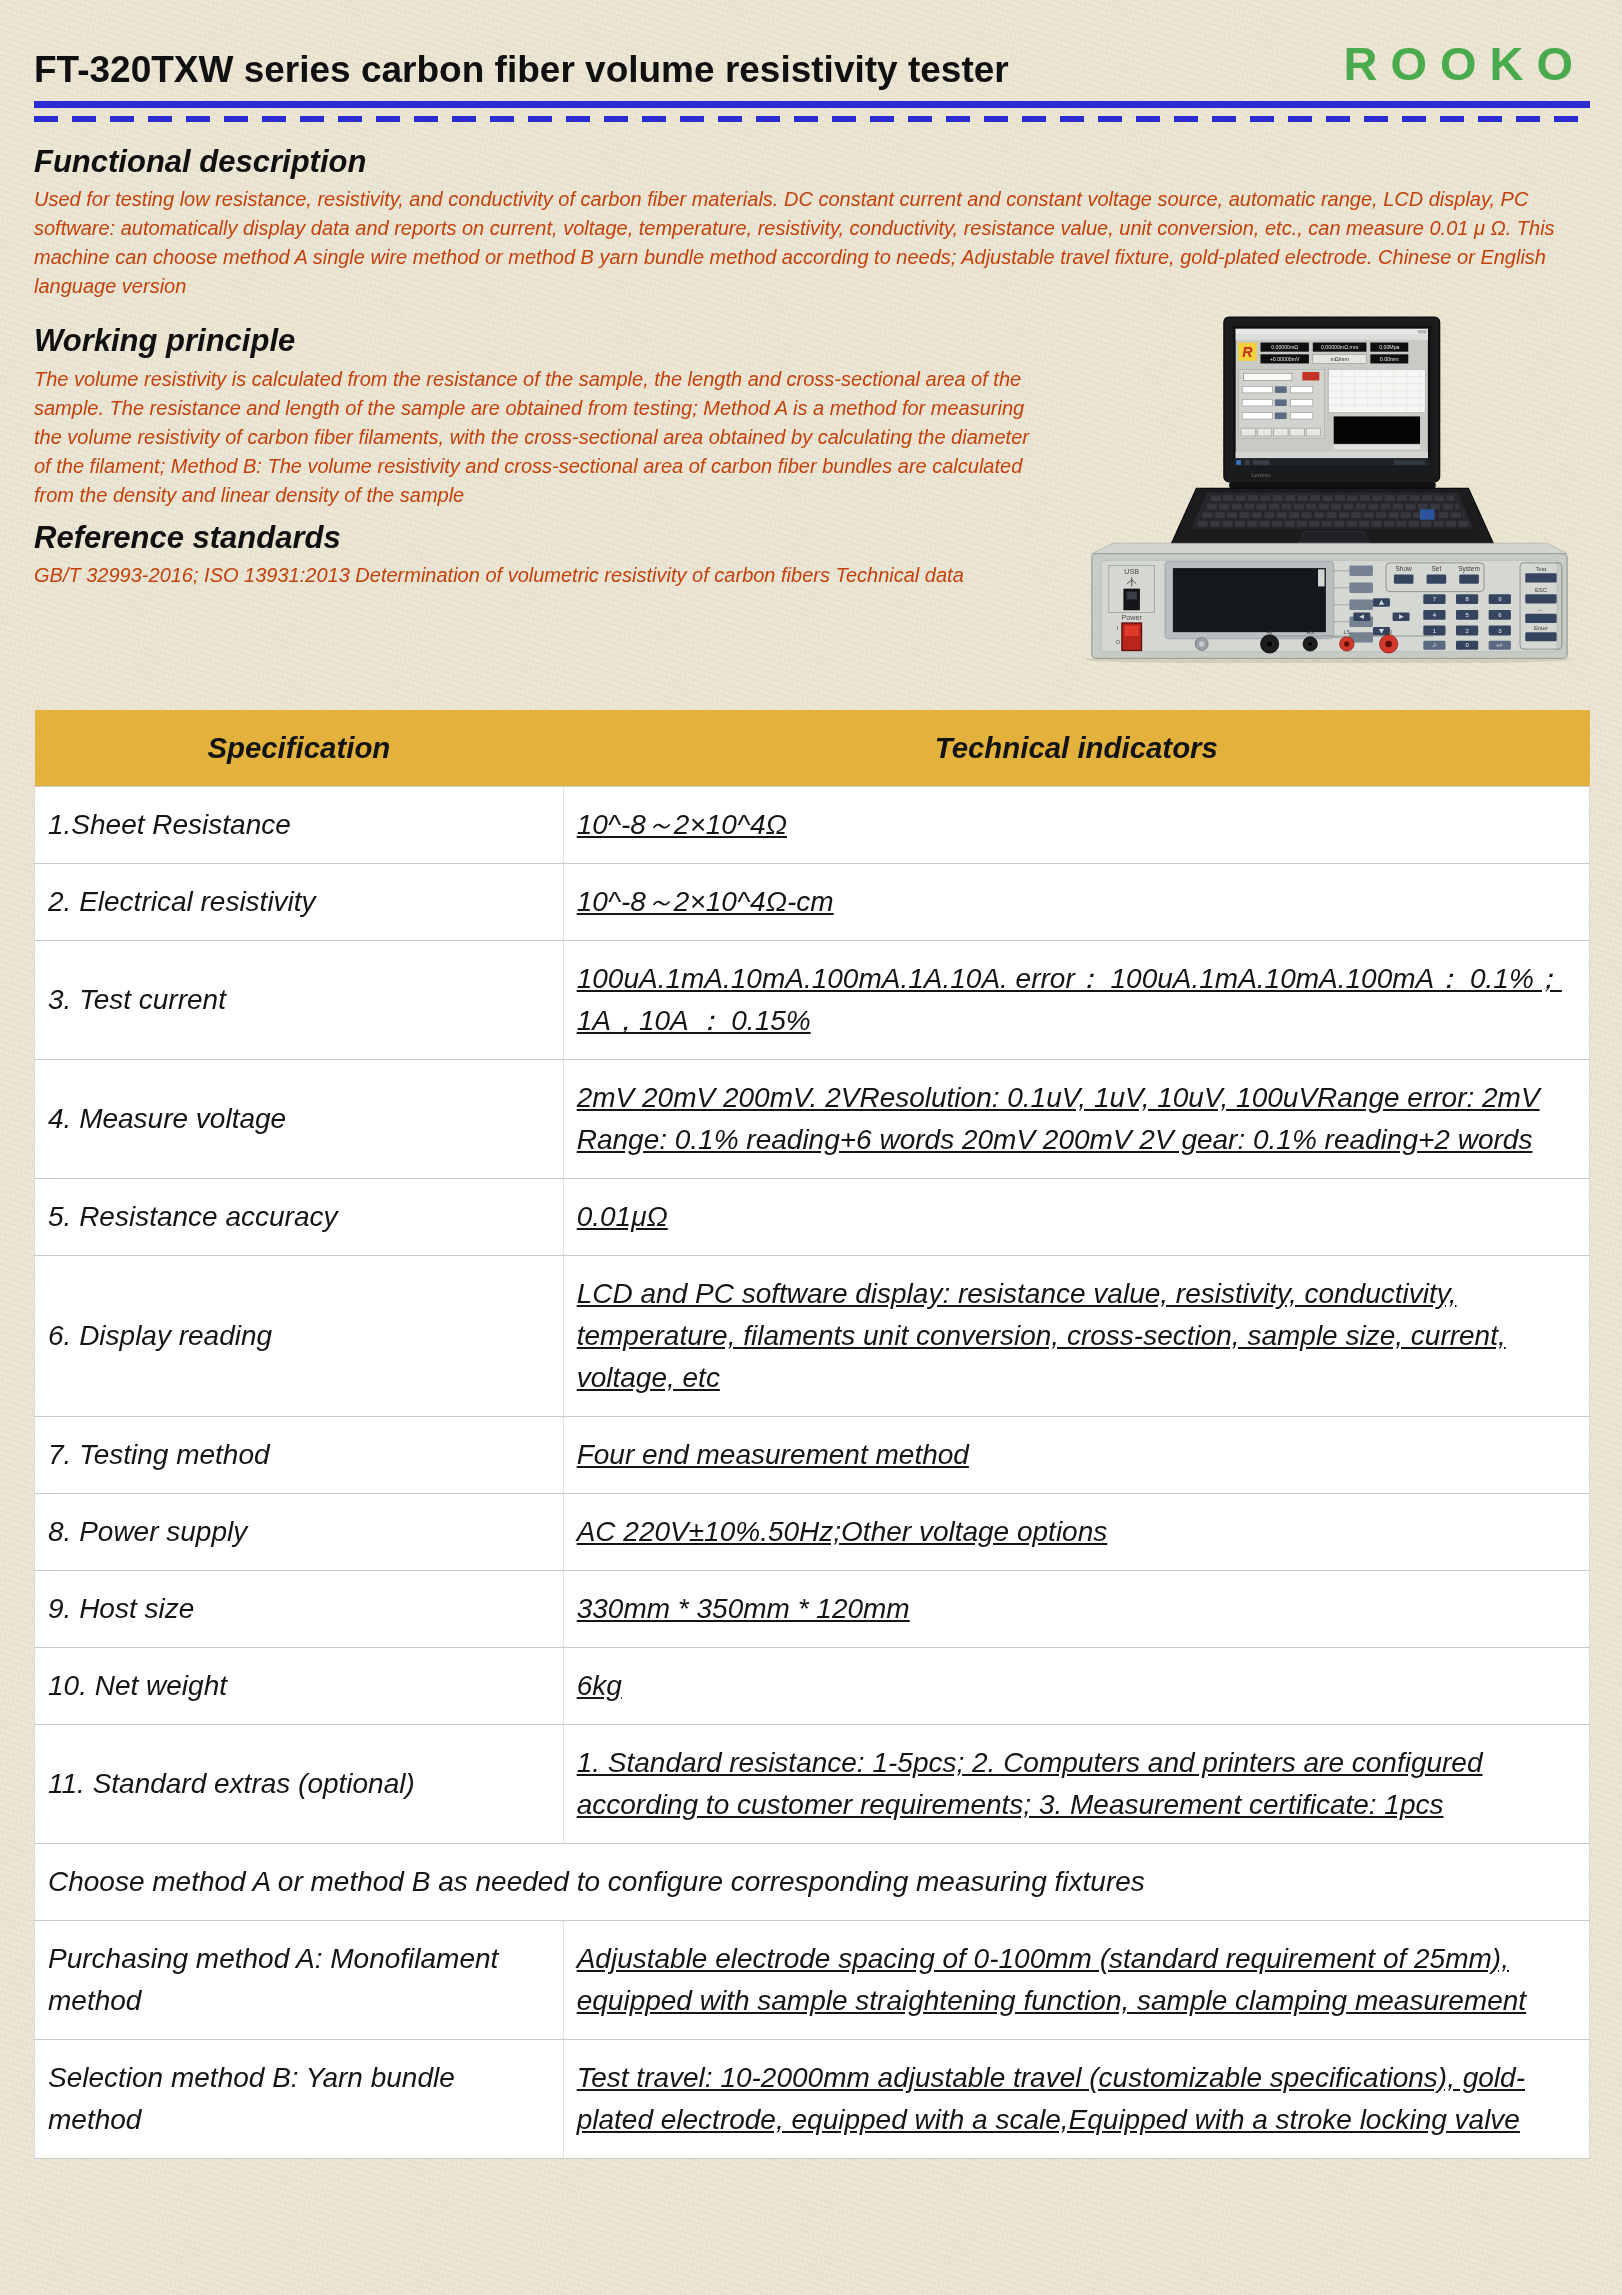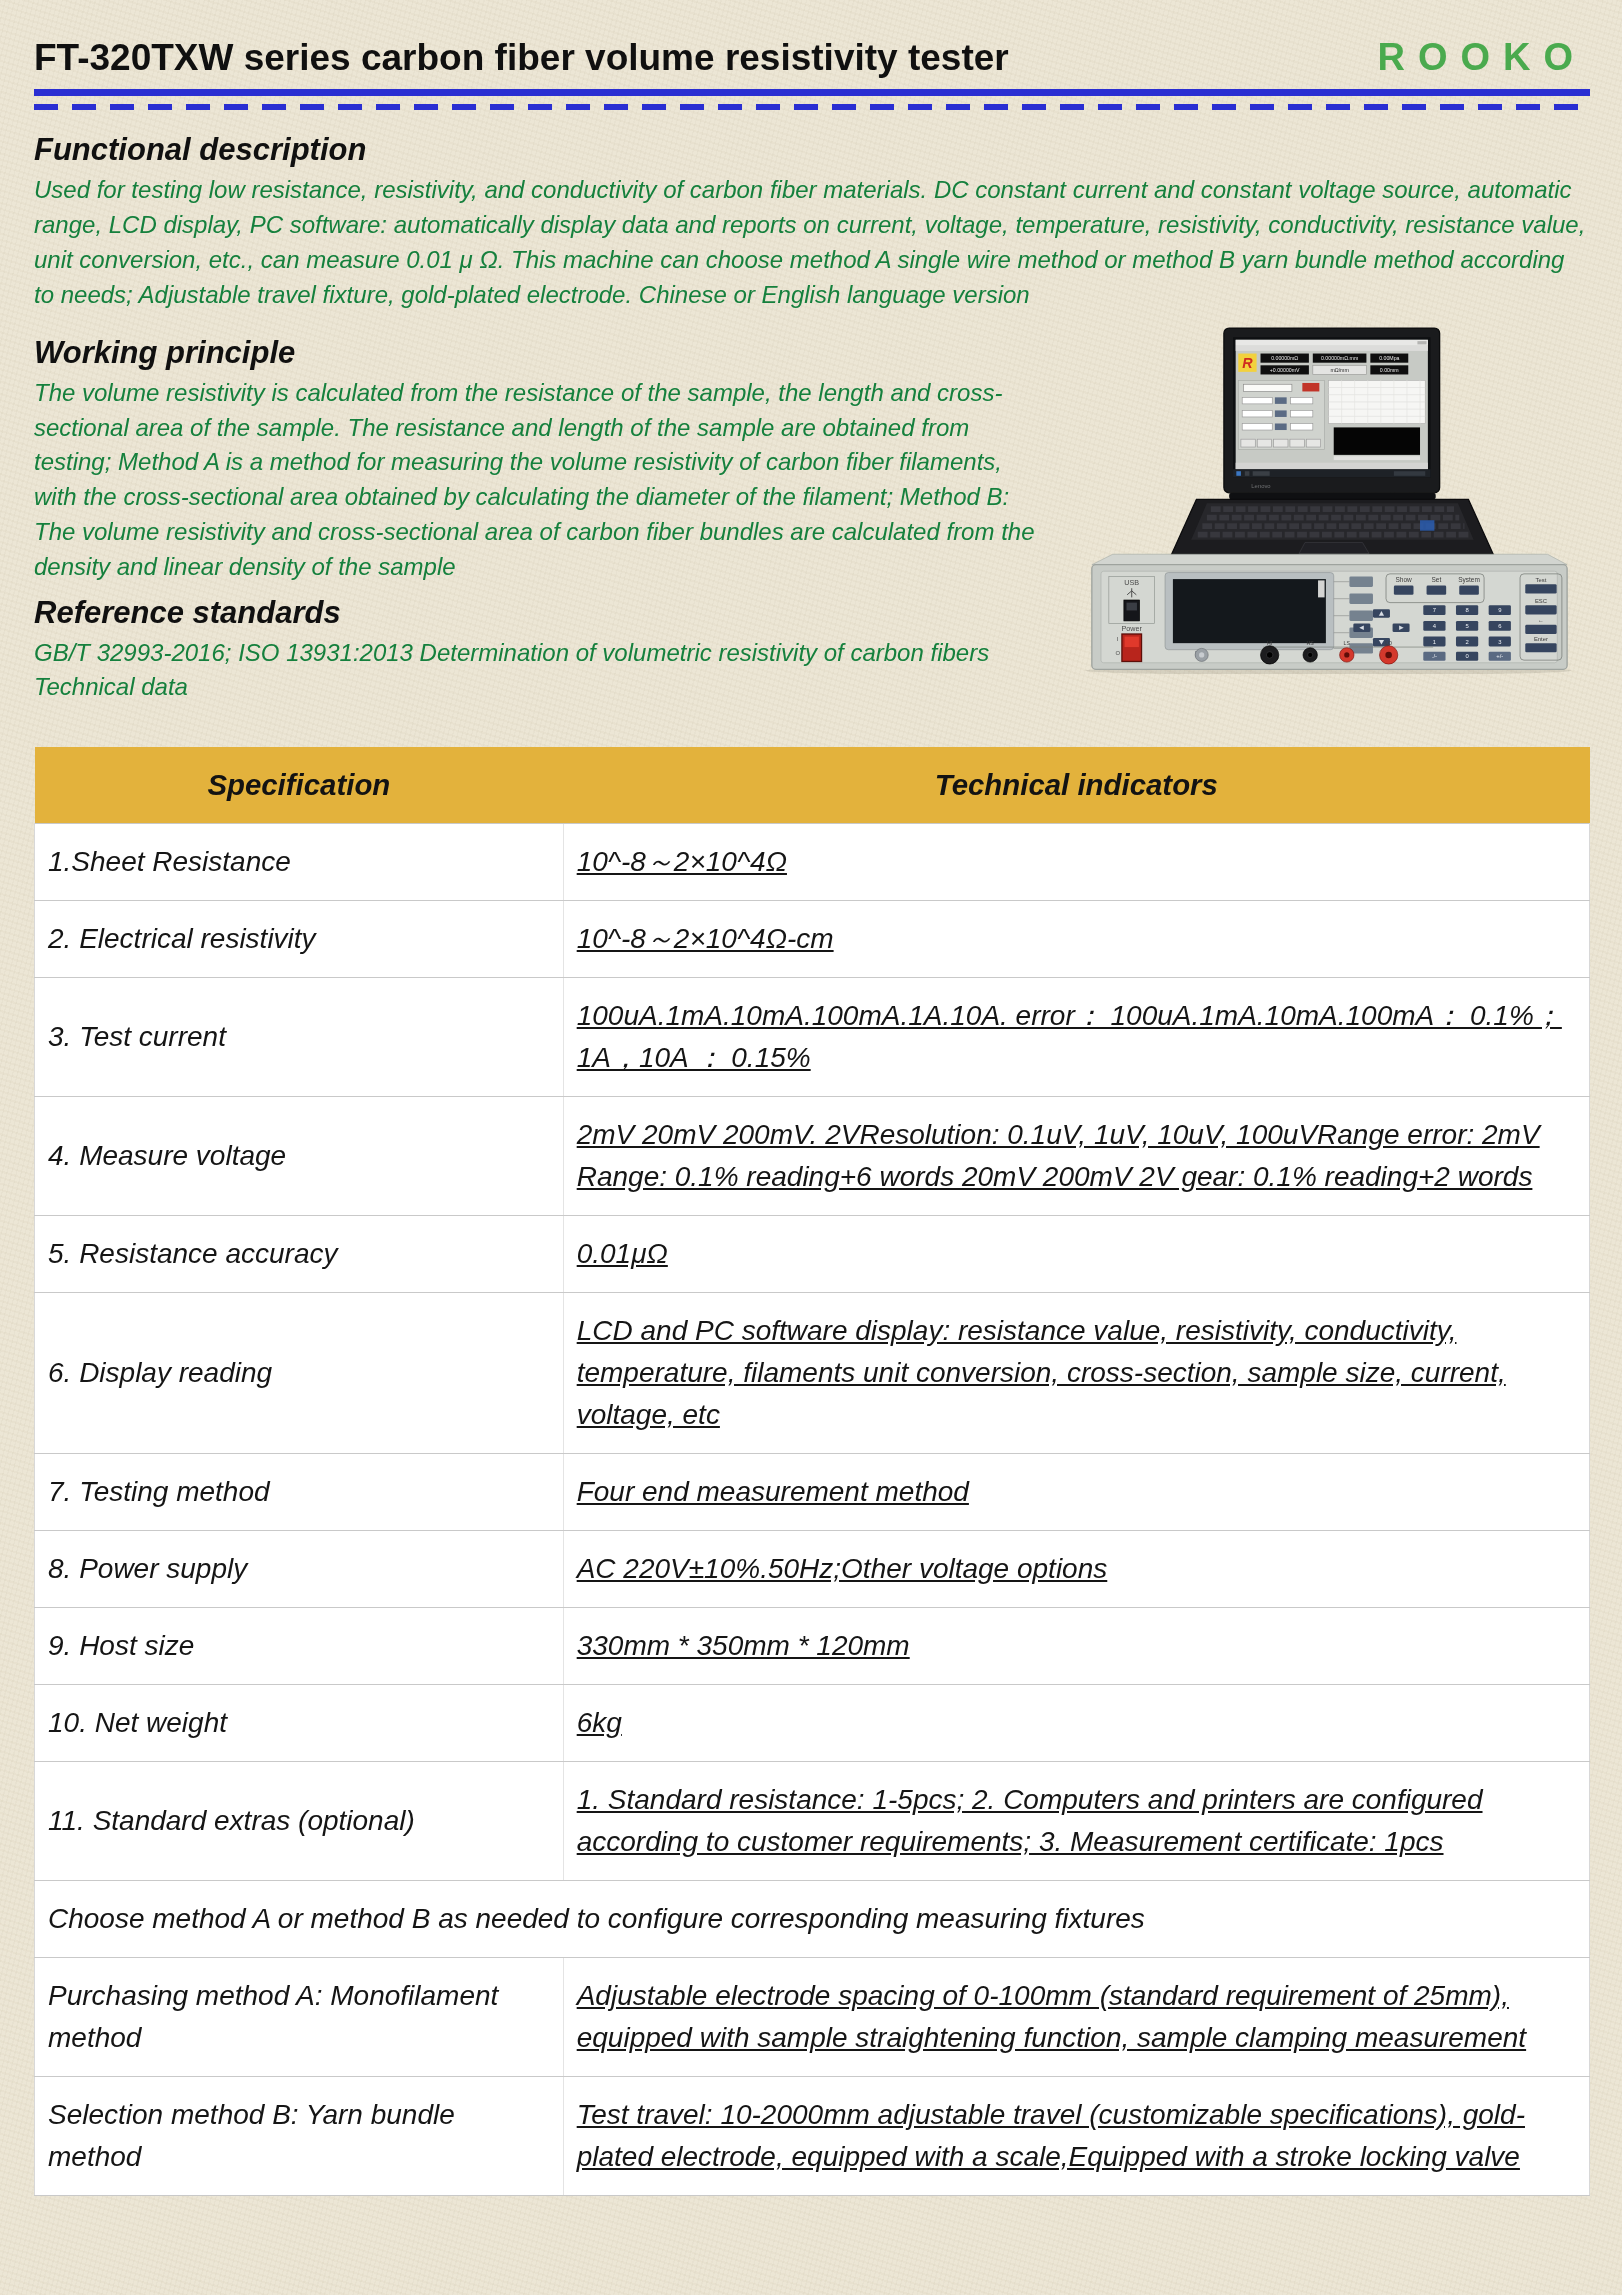--- a/index.html
+++ b/index.html
@@ -8,26 +8,26 @@
     font-family:"Liberation Sans",sans-serif;
     color:#161616;
     background:
       repeating-linear-gradient(17deg, rgba(160,140,100,0.05) 0 2px, rgba(0,0,0,0) 2px 5.9px),
       repeating-linear-gradient(104deg, rgba(120,110,80,0.04) 0 1.3px, rgba(0,0,0,0) 1.3px 4.6px),
       #ece6d5;
   }
   .page{padding:22px 33px 0 34px;}
   .hdr{display:flex;justify-content:space-between;align-items:flex-end;margin-top:14.4px;}
   .title{font-size:37px;font-weight:bold;color:#101010;letter-spacing:0px;}
-  .brand{font-size:38px;font-weight:bold;color:#4aaa4e;letter-spacing:13px;margin-right:3.9px;}
+  .brand{font-size:47px;font-weight:bold;color:#4aaa4e;letter-spacing:13px;margin-right:3.9px;}
   .rule-solid{height:7.2px;background:#2a2ed2;margin-top:9.2px;}
   .rule-dashed{height:6.5px;margin-top:7.9px;
     background:repeating-linear-gradient(90deg,#2a2ed2 0 23.6px,rgba(0,0,0,0) 23.6px 38px);}
   h2.sec{font-size:31px;font-weight:bold;font-style:italic;margin:22px 0 5.2px 0;color:#101010;}
-  p.body{font-size:24px;font-style:italic;line-height:1.45;margin:0 0 6.5px 0;color:#15803d;}
+  p.body{font-size:20px;font-style:italic;line-height:1.45;margin:0 0 6.5px 0;color:#c2410c;}
   .photo{float:right;width:523px;height:350px;margin:5.2px 0 11.8px 25px;position:relative;}
   table.spec{width:100%;border-collapse:collapse;margin-top:35px;table-layout:fixed;}
   col.c1{width:34%;} col.c2{width:66%;}
   th{background:#e3b23c;font-size:29.4px;font-weight:bold;font-style:italic;color:#131313;
      padding:21px 17px;border:none;}
   th.h1{text-align:center;}
   th.h2{text-align:center;}
   td{background:#ffffff;font-size:28px;font-style:italic;line-height:1.5;color:#151515;
      border-top:1.3px solid #c9c9c9;border-bottom:1.3px solid #c9c9c9;
      padding:17px 13px;vertical-align:middle;}

